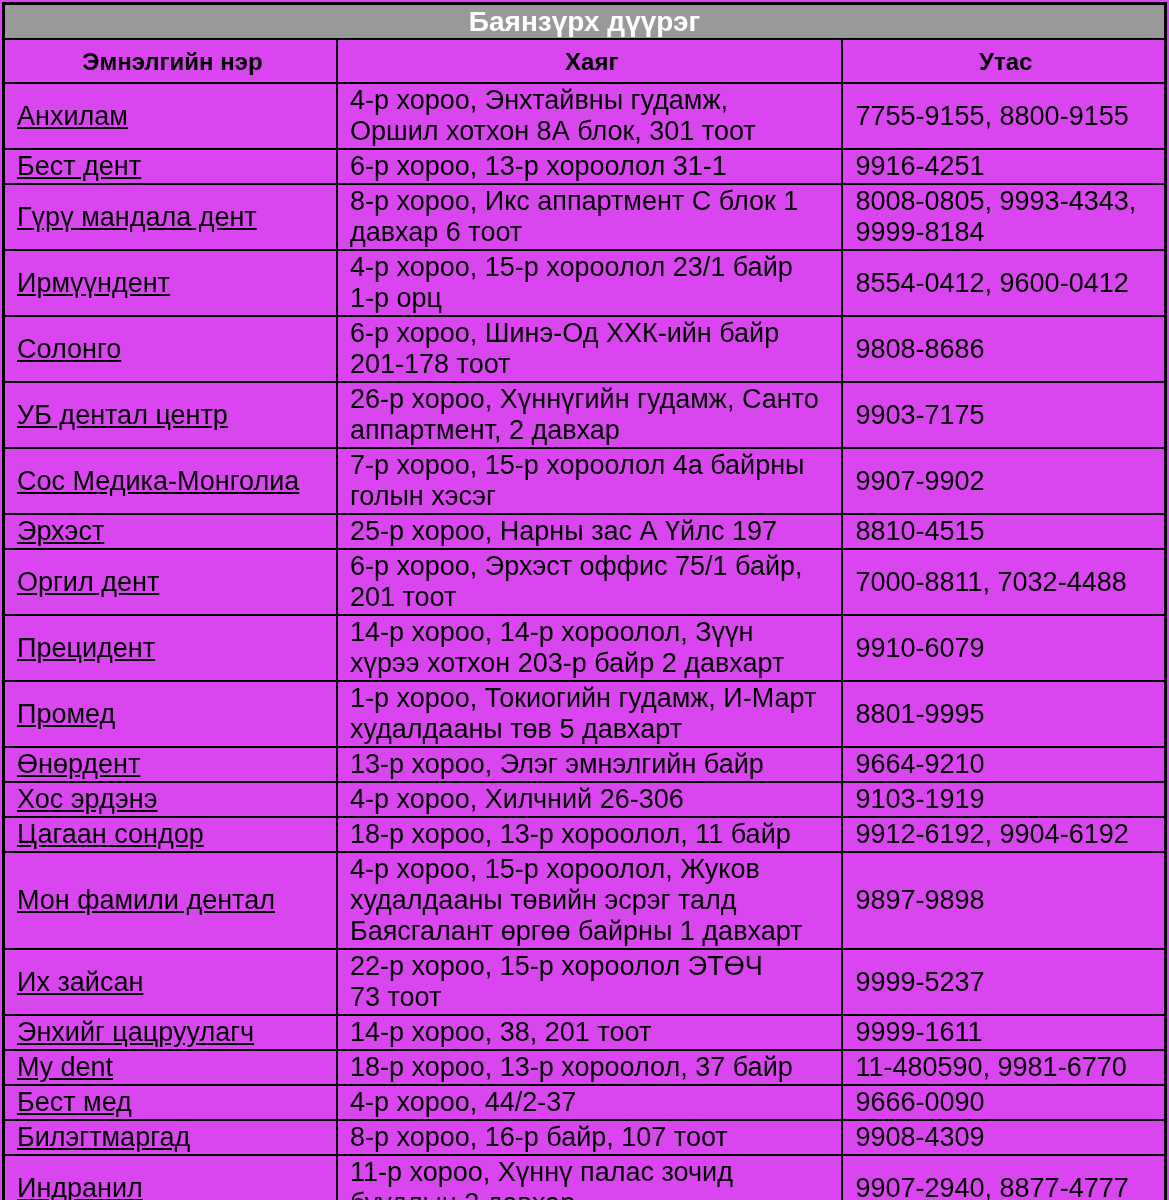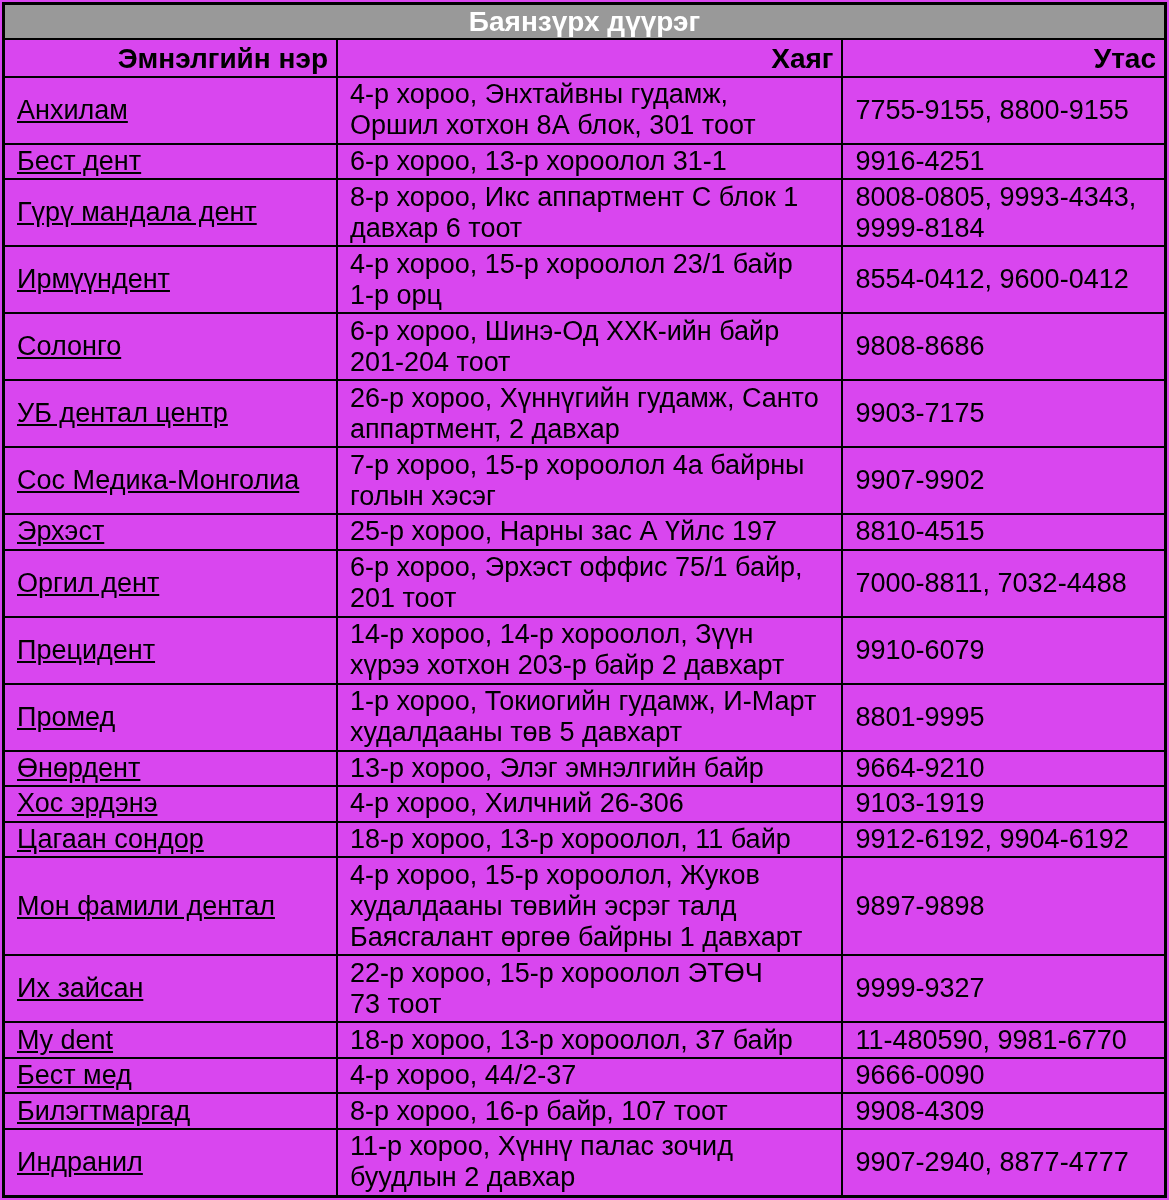--- a/index.html
+++ b/index.html
@@ -34,24 +34,24 @@
   tr.title-row td {
     background: #999999;
     color: #ffffff;
     font-weight: bold;
     font-size: 28px;
     text-align: center;
     height: 35px;
     padding: 1px 4px;
   }
   tr.header-row th {
-    text-align: right;
+    text-align: center;
     font-weight: bold;
-    font-size: 28px;
-    height: 38px;
+    font-size: 24px;
+    height: 44px;
   }
   td.cell-address, td.cell-phone { white-space: pre-line; }
   td.cell-name { white-space: nowrap; text-decoration: underline; }
 </style>
 </head>
 <body>
 
 <div class="page">
   <table class="clinic-table">
     <colgroup>
@@ -94,21 +94,21 @@
   <tr>
     <td class="cell-name">Ирмүүндент</td>
     <td class="cell-address">4-р хороо, 15-р хороолол 23/1 байр
 1-р орц</td>
     <td class="cell-phone">8554-0412, 9600-0412</td>
   </tr>
 
   <tr>
     <td class="cell-name">Солонго</td>
     <td class="cell-address">6-р хороо, Шинэ-Од ХХК-ийн байр
-201-204 тоот</td>
+201-178 тоот</td>
     <td class="cell-phone">9808-8686</td>
   </tr>
 
   <tr>
     <td class="cell-name">УБ дентал центр</td>
     <td class="cell-address">26-р хороо, Хүннүгийн гудамж, Санто
 аппартмент, 2 давхар</td>
     <td class="cell-phone">9903-7175</td>
   </tr>
 
@@ -169,24 +169,29 @@
     <td class="cell-address">4-р хороо, 15-р хороолол, Жуков
 худалдааны төвийн эсрэг талд
 Баясгалант өргөө байрны 1 давхарт</td>
     <td class="cell-phone">9897-9898</td>
   </tr>
 
   <tr>
     <td class="cell-name">Их зайсан</td>
     <td class="cell-address">22-р хороо, 15-р хороолол ЭТӨЧ
 73 тоот</td>
-    <td class="cell-phone">9999-9327</td>
-  </tr>
-
-
+    <td class="cell-phone">9999-5237</td>
+  </tr>
+
+
+  <tr>
+    <td class="cell-name">Энхийг цацруулагч</td>
+    <td class="cell-address">14-р хороо, 38, 201 тоот</td>
+    <td class="cell-phone">9999-1611</td>
+  </tr>
 
   <tr>
     <td class="cell-name">My dent</td>
     <td class="cell-address">18-р хороо, 13-р хороолол, 37 байр</td>
     <td class="cell-phone">11-480590, 9981-6770</td>
   </tr>
 
   <tr>
     <td class="cell-name">Бест мед</td>
     <td class="cell-address">4-р хороо, 44/2-37</td>

